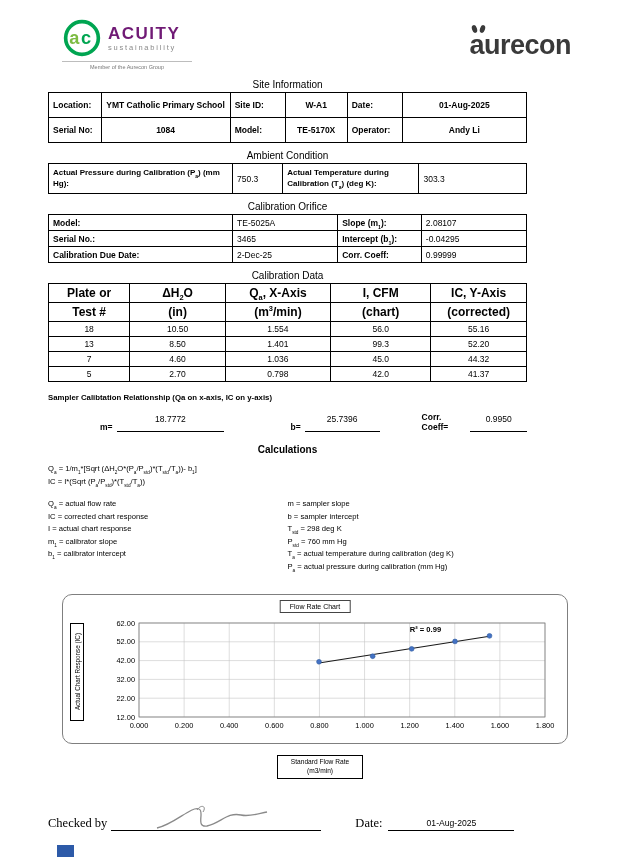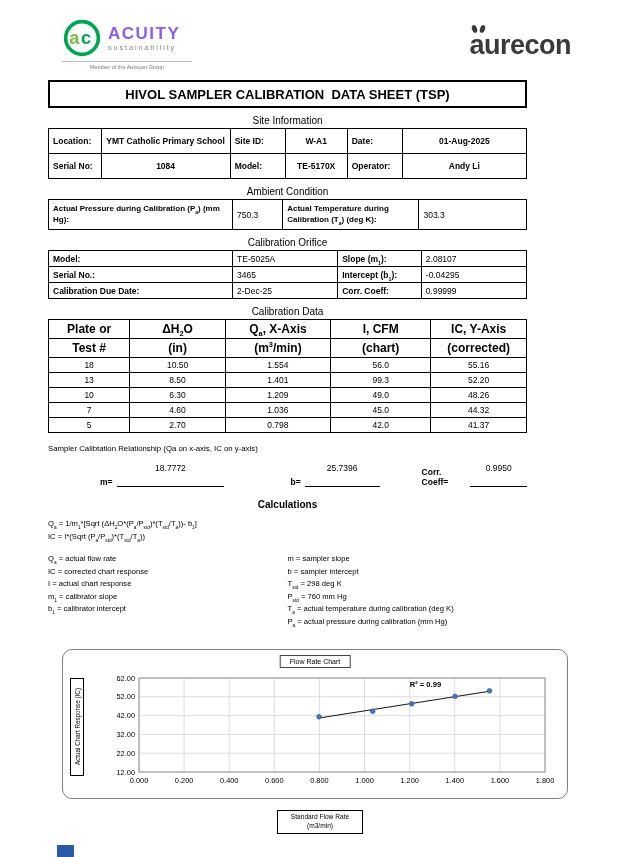--- a/index.html
+++ b/index.html
@@ -8,21 +8,21 @@
     width: 643px; height: 857px;
     font-family: "Liberation Sans", "DejaVu Sans", sans-serif;
     color: #000;
   }
   .page { position: relative; width: 643px; height: 857px; background: #fff; overflow: hidden; }
 
   
   .logos { display: flex; justify-content: space-between; align-items: flex-start; padding: 18px 72px 0 62px; height: 72px; }
   .acuity-top { display: flex; align-items: center; gap: 6px; }
   .acuity-icon { width: 40px; height: 40px; }
-  .acuity-name { font-size: 17px; font-weight: bold; color: #8b5cf6; letter-spacing: 1.5px; }
+  .acuity-name { font-size: 17px; font-weight: bold; color: #701a75; letter-spacing: 1.5px; }
   .acuity-sub { font-size: 7.5px; color: #8a8a8a; letter-spacing: 1.8px; margin-top: -1px; }
   .acuity-tagline { font-size: 5.5px; color: #777; border-top: 1px solid #bdbdbd; margin-top: 3px; padding-top: 2px; text-align: center; width: 130px; }
   .aurecon { position: relative; margin-top: 12px; }
   .aurecon-text { font-size: 27px; font-weight: bold; color: #3a3a3a; letter-spacing: -0.5px; }
   .aurecon-dot { position: absolute; width: 5px; height: 8px; background: #3a3a3a; border-radius: 50%; top: -5px; }
   .aurecon-dot.d1 { left: 3px; transform: rotate(-18deg); }
   .aurecon-dot.d2 { left: 11px; transform: rotate(18deg); }
 
   
   .content { margin-left: 48px; width: 479px; }
@@ -37,27 +37,27 @@
   td.cval { }
   .site-t td { height: 25px; }
   .amb-t td.lbl { font-size: 8px; line-height: 1.3; }
   .amb-t td { height: 30px; }
   .ori-t td { height: 16px; }
   .calib-t td { height: 13px; padding: 1px 3px; font-size: 8px; text-align: center; }
   .calib-t tr.hdr td { font-weight: bold; font-size: 12px; margin-left: 48px; }
   sub, sup { font-size: 0.62em; line-height: 0; }
 
   
-  .rel-heading { font-size: 7.8px; font-weight: normal; margin-top: 11px; }
+  .rel-heading { font-size: 7.8px; font-weight: bold; margin-top: 11px; }
   .rel-values { display: flex; align-items: flex-end; margin-top: 10px; font-size: 8.5px; }
   .rel-label { font-weight: bold; }
   .rel-label.m { margin-left: 52px; }
   .rel-label.b { margin-left: 66px; }
   .rel-label.c { margin-left: 42px; }
-  .rel-value { border-bottom: 1px solid #000; text-align: center; margin-left: 4px; padding-bottom: 13px; }
+  .rel-value { border-bottom: 1px solid #000; text-align: center; margin-left: 4px; padding-bottom: 7px; }
   .rel-value.w1 { width: 118px; }
   .rel-value.w2 { width: 82px; }
   .rel-value.w3 { width: 62px; }
 
   
   .calc-heading { font-size: 10px; font-weight: bold; text-align: center; margin-top: 12px; }
   .formula { font-size: 7.6px; margin-top: 4px; }
   .formula.first { margin-top: 9px; }
   .defs { display: flex; margin-top: 13px; font-size: 7.6px; }
   .defs-col { width: 247px; }
@@ -100,23 +100,20 @@
     </div>
     <div class="aurecon">
       <span class="aurecon-dot d1"></span>
       <span class="aurecon-dot d2"></span>
       <span class="aurecon-text">aurecon</span>
     </div>
   </div>
 
   <div class="content">
 
-    <div class="title-box">
-      <span>HIVOL SAMPLER CALIBRATION  DATA SHEET (TSP)</span>
-    </div>
 
     <div class="sec-heading">Site Information</div>
     <table class="t site-t">
       <colgroup>
           <col style="width:11%">
           <col style="width:27%">
           <col style="width:11.5%">
           <col style="width:13%">
           <col style="width:11.5%">
           <col style="width:26%">
@@ -219,27 +216,20 @@
           <td>1.554</td>
           <td>56.0</td>
           <td>55.16</td>
         </tr>
         <tr>
           <td>13</td>
           <td>8.50</td>
           <td>1.401</td>
           <td>99.3</td>
           <td>52.20</td>
-        </tr>
-        <tr>
-          <td>10</td>
-          <td>6.30</td>
-          <td>1.209</td>
-          <td>49.0</td>
-          <td>48.26</td>
         </tr>
         <tr>
           <td>7</td>
           <td>4.60</td>
           <td>1.036</td>
           <td>45.0</td>
           <td>44.32</td>
         </tr>
         <tr>
           <td>5</td>

